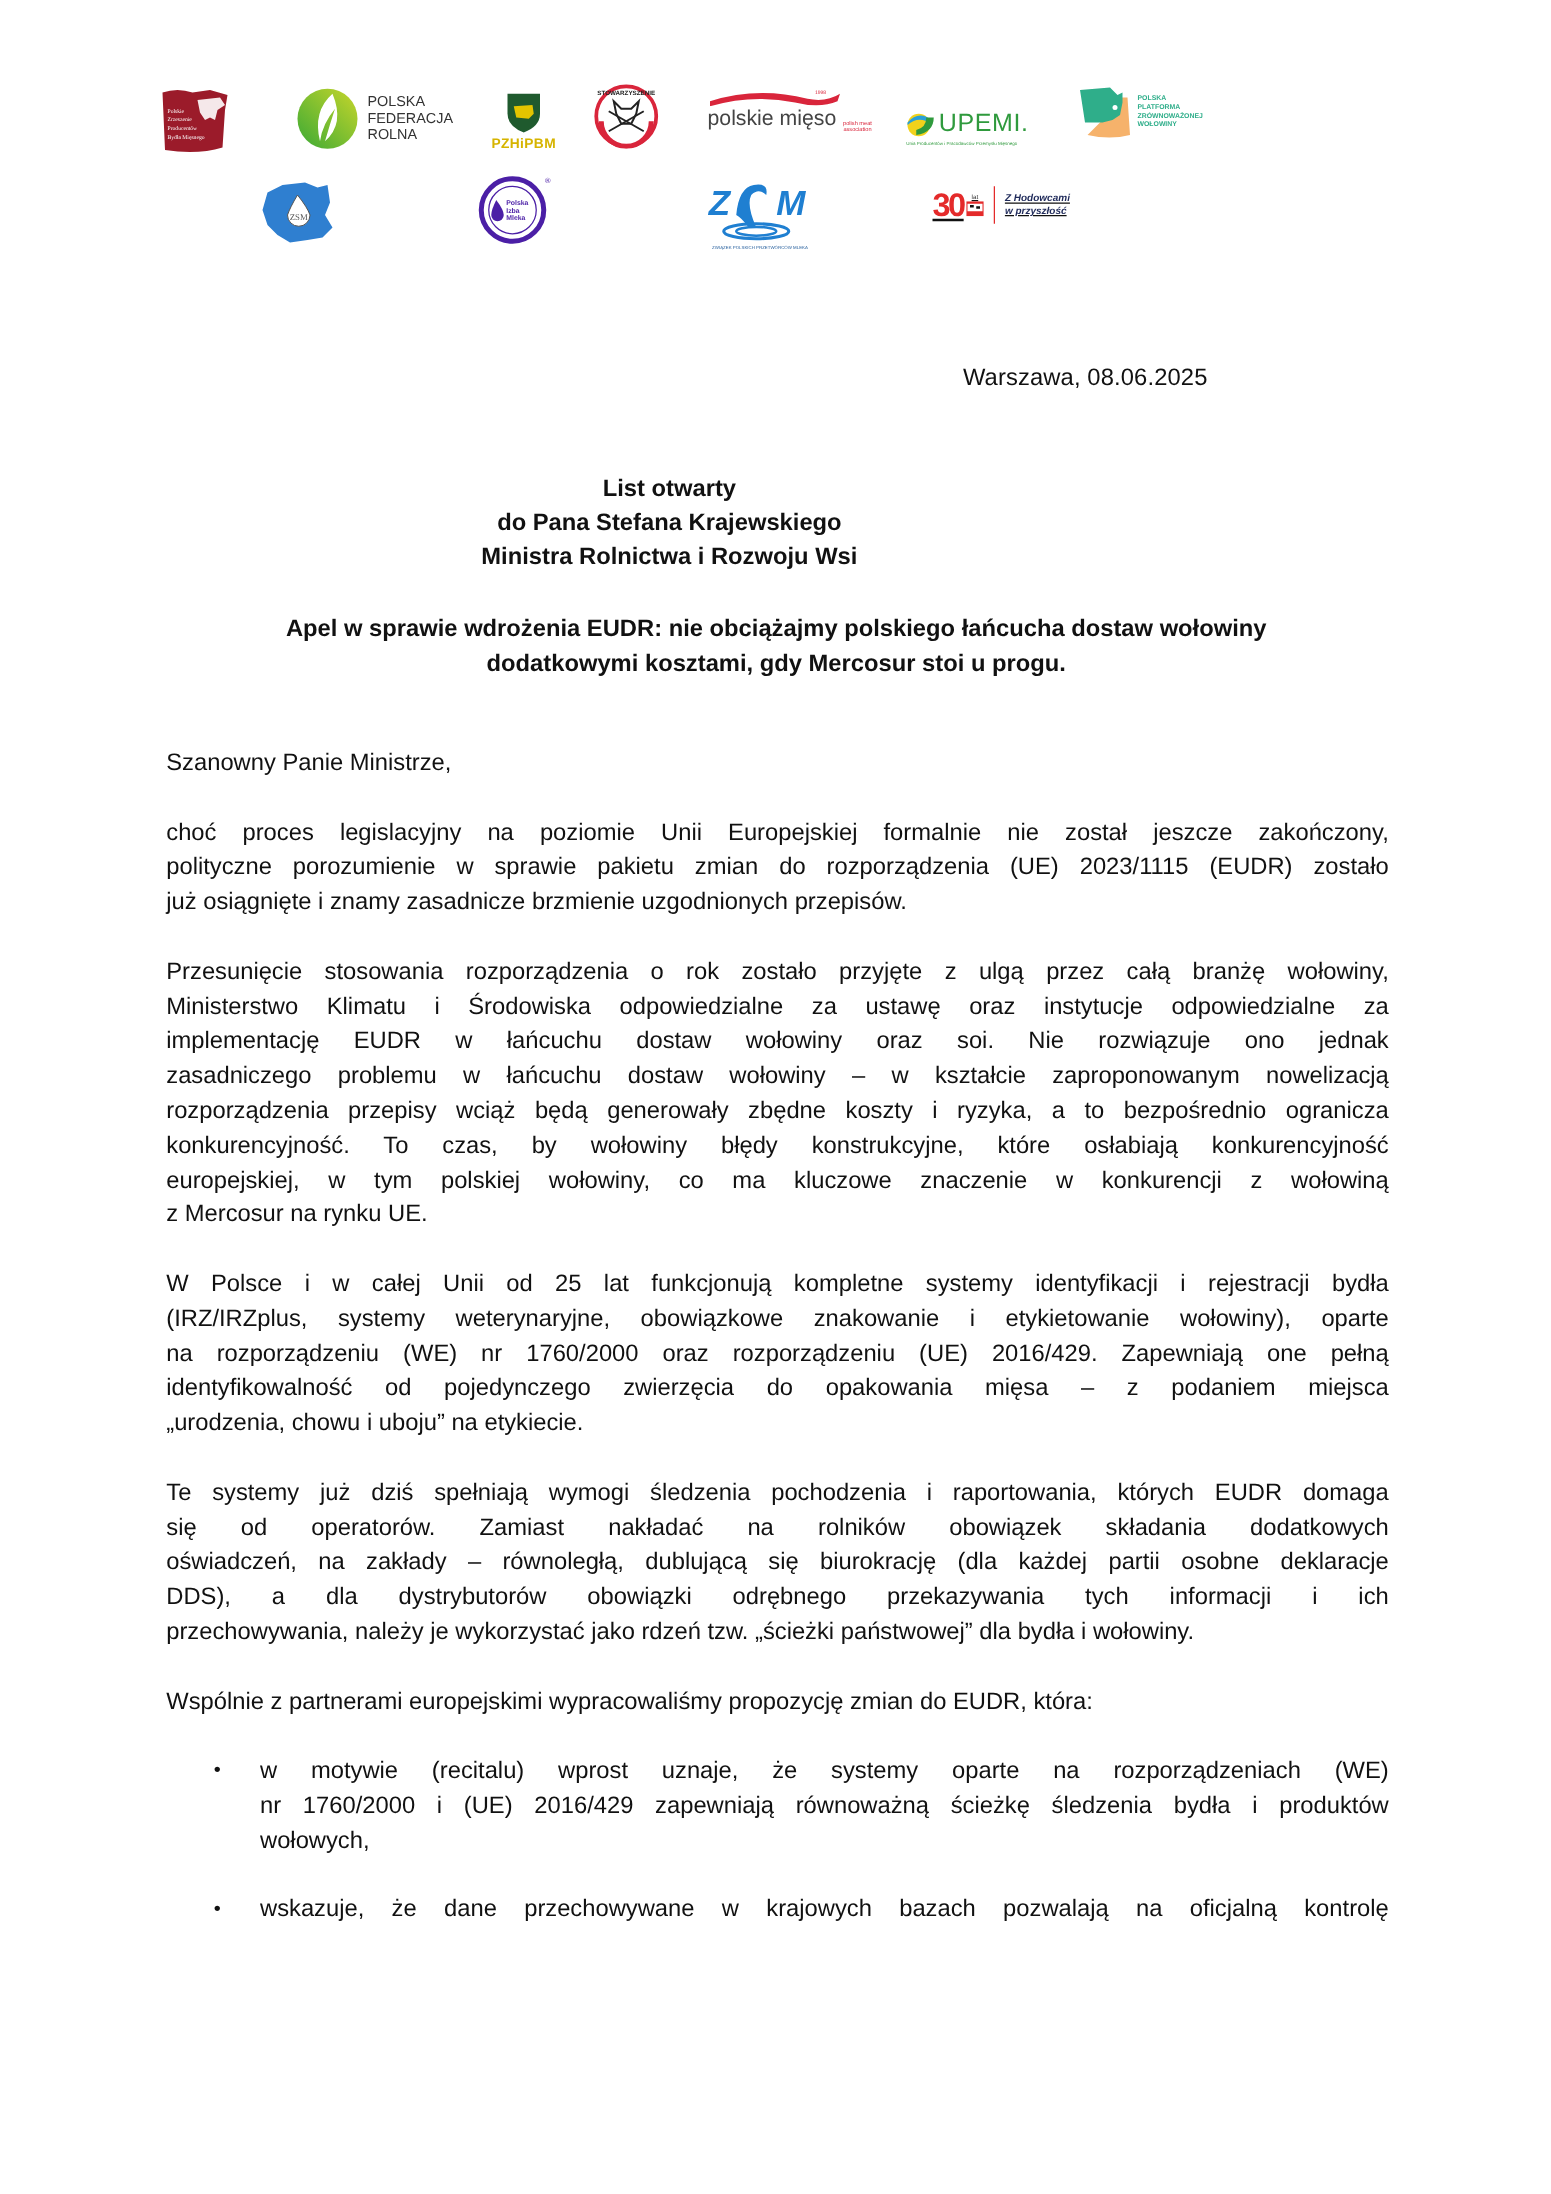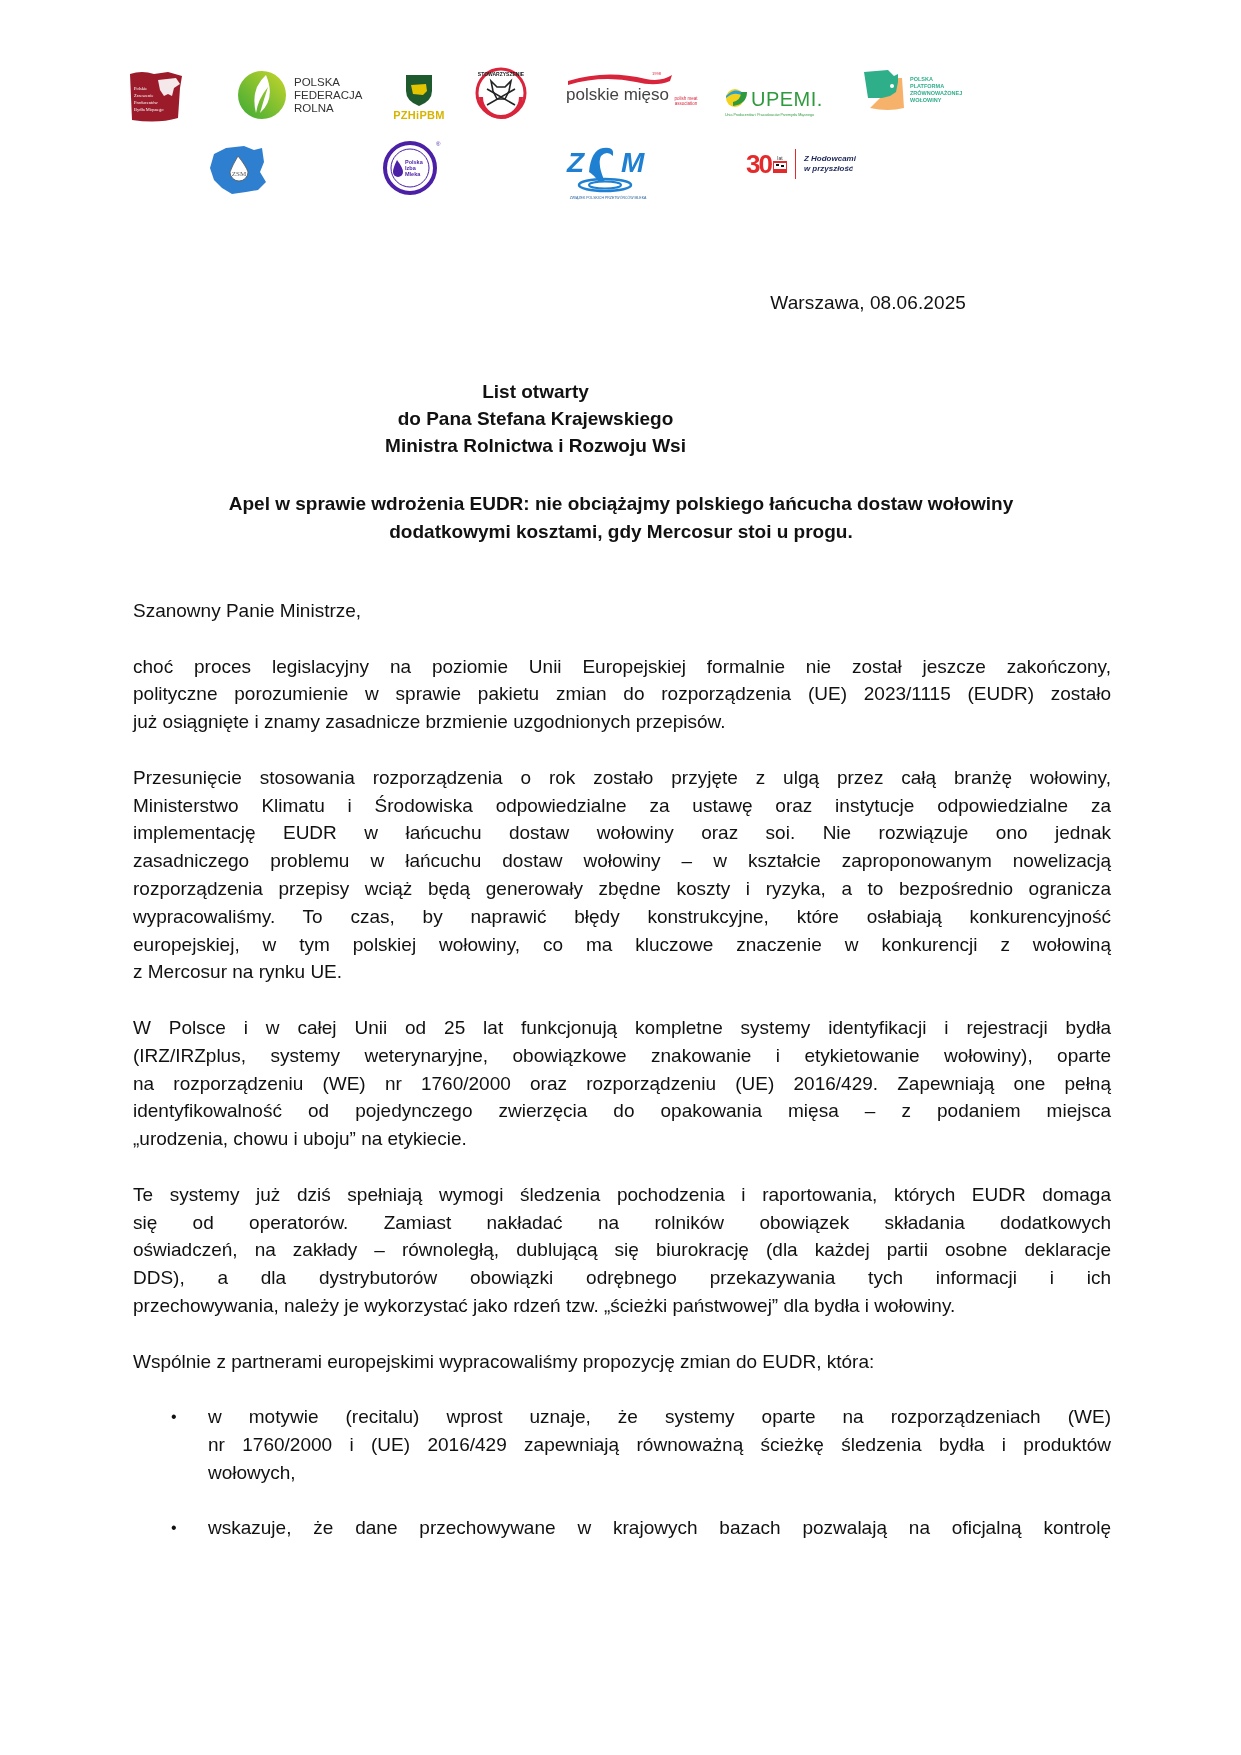--- a/index.html
+++ b/index.html
@@ -80,21 +80,21 @@
       <path d="M2 10 Q40 -2 80 8 Q95 11 106 4 L104 10 Q90 16 70 11 Q36 4 2 14 Z" fill="#d9253b"></path>
       <text x="86" y="4" font-size="4" fill="#d9253b">1998</text>
     </svg>
     <div style="display:flex; align-items:baseline;text-align:center;">
       <span style="font-size:17px; color:#444;">polskie mięso</span>
       <span style="font-size:4.5px; color:#d9253b; margin-left:4px; width:26px; line-height:5px;">polish meat association</span>
     </div>
   </div>
 
   <div class="logo" style="left:725px; top:70px; width:120px; height:36px; flex-direction:column; align-items:flex-start;">
-    <div style="display:flex; margin-top:29px;">
+    <div style="display:flex; align-items:center;margin-top:29px;">
       <svg width="24" height="20" viewBox="0 0 24 20">
         <circle cx="10" cy="10" r="9" fill="#f2d21c"></circle>
         <path d="M1 8 Q10 -2 20 6 L20 9 Q10 2 1 10 Z" fill="#2aa0d8"></path>
         <path d="M8 18 Q22 16 22 4 L16 4 Q16 12 8 14 Z" fill="#2f9a3d"></path>
       </svg>
       <span style="font-size:20px; color:#2f9a3d; letter-spacing:0.5px; margin-left:2px;">UPEMI.</span>
     </div>
     <div style="font-size:3.6px; color:#2f9a3d; margin-top:2px;">Unia Producentów i Pracodawców Przemysłu Mięsnego</div>
   </div>
 
@@ -136,21 +136,21 @@
     <svg width="90" height="52" viewBox="0 0 90 52">
       <text x="4" y="30" font-size="28" font-style="italic" font-weight="bold" fill="#1f7fd1" font-family="Liberation Sans, sans-serif">Z</text>
       <path d="M26 30 Q28 8 40 6 Q52 4 50 14 Q44 8 38 14 Q34 22 42 40 L36 40 Q30 32 26 30 Z" fill="#1f7fd1"></path>
       <text x="58" y="30" font-size="28" font-style="italic" font-weight="bold" fill="#1f7fd1" font-family="Liberation Sans, sans-serif">M</text>
       <ellipse cx="42" cy="43" rx="26" ry="6" fill="none" stroke="#1f7fd1" stroke-width="2.5"></ellipse>
       <ellipse cx="42" cy="43" rx="16" ry="3.5" fill="none" stroke="#1f7fd1" stroke-width="2"></ellipse>
     </svg>
     <div style="font-size:3.5px; color:#1f5a9a; margin-top:2px; white-space:nowrap;">ZWIĄZEK POLSKICH PRZETWÓRCÓW MLEKA</div>
   </div>
 
-  <div class="logo" style="left:746px; top:146px; width:130px; height:36px; justify-content:flex-start;">
+  <div class="logo" style="left:746px; top:146px; width:130px; height:36px; justify-content:flex-start;text-decoration:underline;">
     <span style="font-size:26px; font-weight:bold; color:#e42a2a; letter-spacing:-2px;">30</span>
     <div style="display:flex; flex-direction:column; align-items:center; margin-left:2px;">
       <span style="font-size:5px; color:#333;">lat</span>
       <svg width="14" height="12" viewBox="0 0 14 12">
         <rect x="0" y="0" width="14" height="12" fill="#e42a2a"></rect>
         <rect x="1" y="2" width="12" height="6" fill="#ffffff"></rect>
         <rect x="3" y="3" width="3" height="2" fill="#111"></rect>
         <rect x="8" y="4" width="3" height="2" fill="#111"></rect>
       </svg>
     </div>
@@ -183,21 +183,21 @@
     <span class="ln">polityczne porozumienie w sprawie pakietu zmian do rozporządzenia (UE) 2023/1115 (EUDR) zostało</span>
     <span class="ln last">już osiągnięte i znamy zasadnicze brzmienie uzgodnionych przepisów.</span>
   </div>
 
   <div class="para">
     <span class="ln">Przesunięcie stosowania rozporządzenia o rok zostało przyjęte z ulgą przez całą branżę wołowiny,</span>
     <span class="ln">Ministerstwo Klimatu i Środowiska odpowiedzialne za ustawę oraz instytucje odpowiedzialne za</span>
     <span class="ln">implementację EUDR w łańcuchu dostaw wołowiny oraz soi. Nie rozwiązuje ono jednak</span>
     <span class="ln">zasadniczego problemu w łańcuchu dostaw wołowiny – w kształcie zaproponowanym nowelizacją</span>
     <span class="ln">rozporządzenia przepisy wciąż będą generowały zbędne koszty i ryzyka, a to bezpośrednio ogranicza</span>
-    <span class="ln">wypracowaliśmy. To czas, by naprawić błędy konstrukcyjne, które osłabiają konkurencyjność</span>
+    <span class="ln">konkurencyjność. To czas, by wołowiny błędy konstrukcyjne, które osłabiają konkurencyjność</span>
     <span class="ln">europejskiej, w tym polskiej wołowiny, co ma kluczowe znaczenie w konkurencji z wołowiną</span>
     <span class="ln last">z Mercosur na rynku UE.</span>
   </div>
 
   <div class="para">
     <span class="ln">W Polsce i w całej Unii od 25 lat funkcjonują kompletne systemy identyfikacji i rejestracji bydła</span>
     <span class="ln">(IRZ/IRZplus, systemy weterynaryjne, obowiązkowe znakowanie i etykietowanie wołowiny), oparte</span>
     <span class="ln">na rozporządzeniu (WE) nr 1760/2000 oraz rozporządzeniu (UE) 2016/429. Zapewniają one pełną</span>
     <span class="ln">identyfikowalność od pojedynczego zwierzęcia do opakowania mięsa – z podaniem miejsca</span>
     <span class="ln last">„urodzenia, chowu i uboju” na etykiecie.</span>

